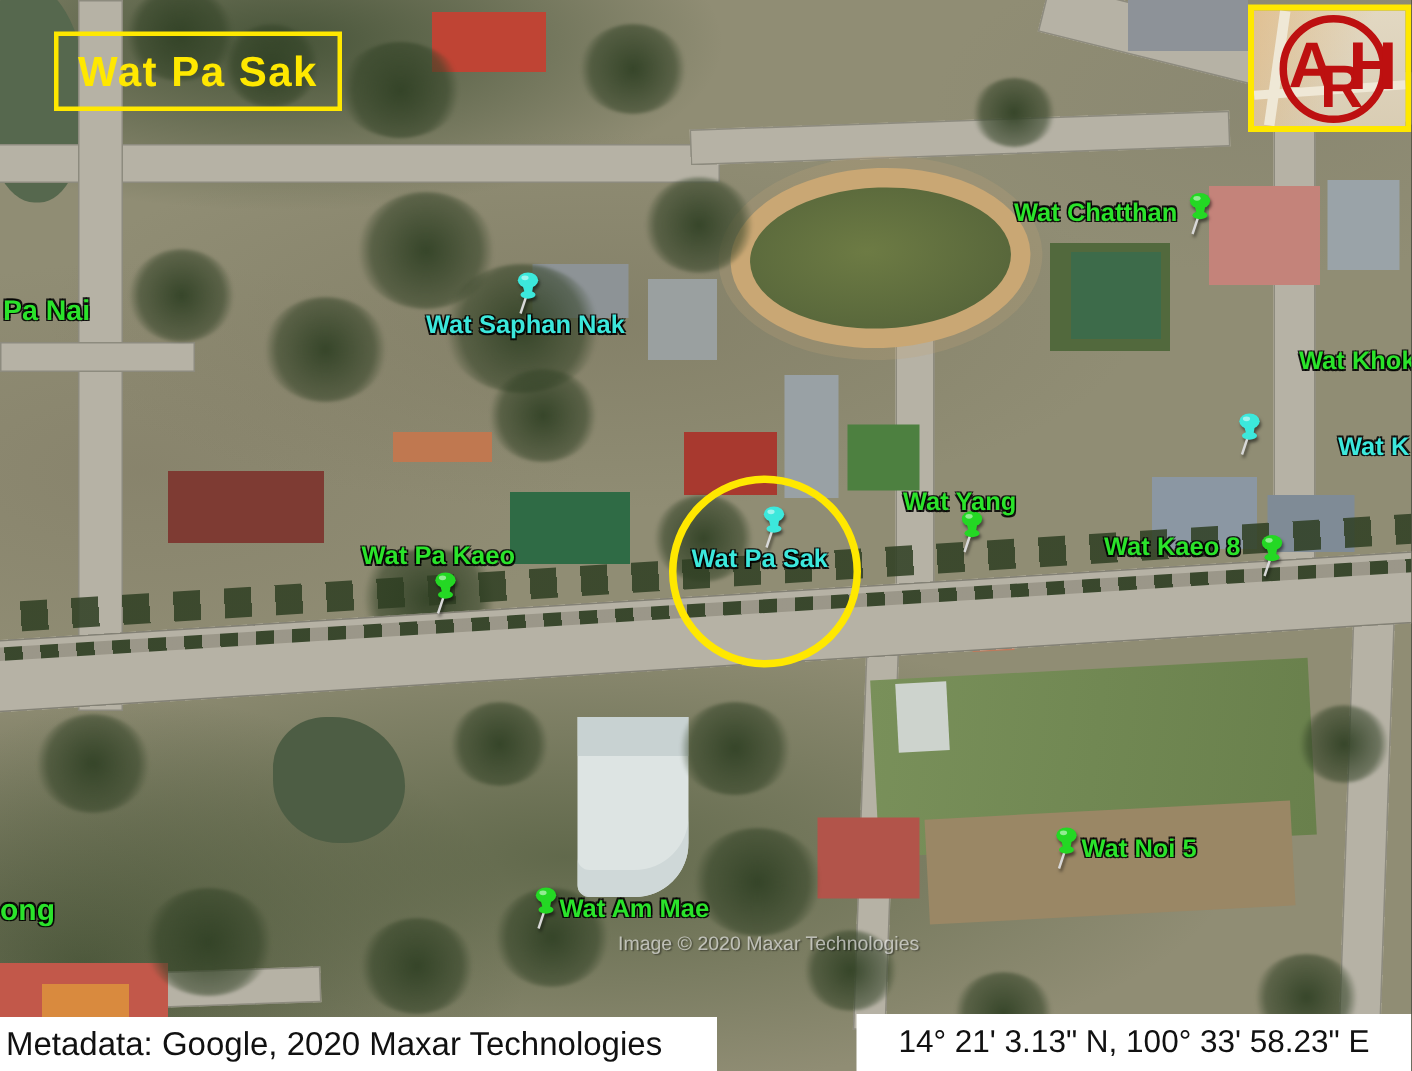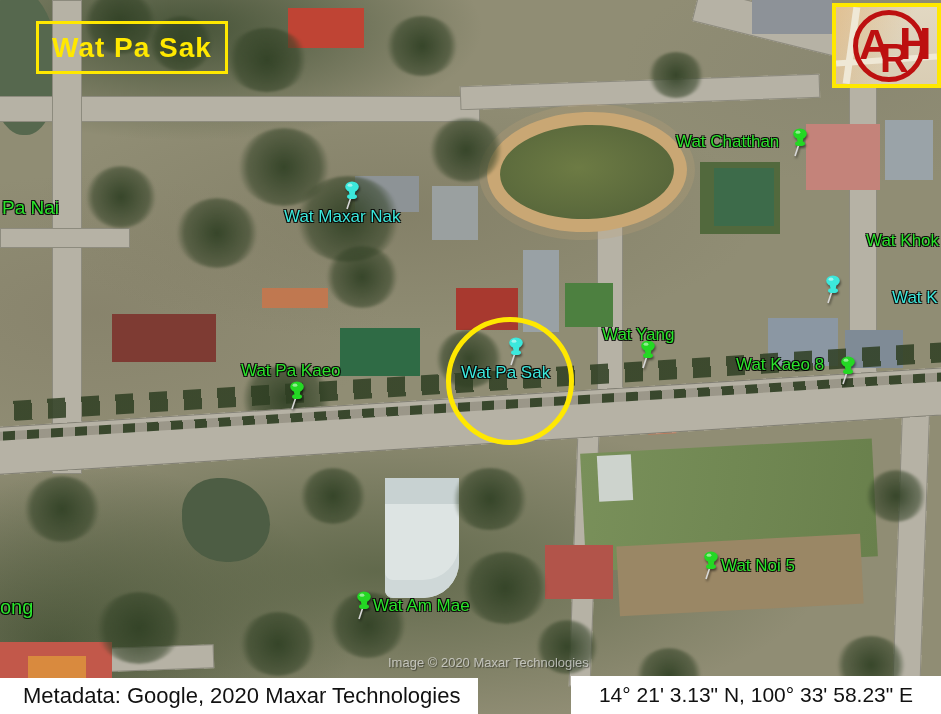--- a/index.html
+++ b/index.html
@@ -28,21 +28,21 @@
       background:radial-gradient(ellipse at 45% 45%, #6d7b44, #56653a 80%);}
   .road-main{position:absolute;left:-20px;top:428px;width:1010px;height:48px;
       transform:rotate(-3.6deg);transform-origin:0 50%;background:#b6b2a5;
       box-shadow:inset 0 1px 0 rgba(80,80,70,.5), inset 0 -1px 0 rgba(80,80,70,.5);}
   .road-main .median{position:absolute;left:0;top:5px;width:100%;height:9px;
       background:repeating-linear-gradient(90deg, rgba(44,60,32,.9) 0 12px, rgba(152,148,134,.9) 12px 24px);}
   .treeline{position:absolute;left:-20px;top:403px;width:1010px;height:20px;
       transform:rotate(-3.6deg);transform-origin:0 50%;border-radius:10px;
       background:repeating-linear-gradient(90deg, rgba(46,62,34,.85) 0 18px, transparent 18px 34px);}
   
-  .lbl{position:absolute;font-weight:400;font-size:17px;white-space:nowrap;z-index:6;
+  .lbl{position:absolute;font-weight:700;font-size:17px;white-space:nowrap;z-index:6;
        text-shadow:1px 1px 0 rgba(0,0,0,.85),-1px 1px 0 rgba(0,0,0,.85),
                    1px -1px 0 rgba(0,0,0,.85),-1px -1px 0 rgba(0,0,0,.85);}
   .lbl.cyan{color:#3CE8DC;}
   .lbl.green{color:#2BE32B;}
   .pin{position:absolute;z-index:6;filter:drop-shadow(1px 2px 1px rgba(0,0,0,.5));}
   .pin.cyan{color:#3CE8DC;}
   .pin.green{color:#24D824;}
   .highlight-circle{position:absolute;left:446px;top:317px;width:118px;height:118px;
       border:5px solid #FFE800;border-radius:50%;z-index:5;}
   .title-box{position:absolute;left:36px;top:21px;width:186px;height:47px;z-index:8;
@@ -52,24 +52,24 @@
       border:4px solid #FFE800;background:
         linear-gradient(115deg, rgba(222,150,60,.35), rgba(222,150,60,0) 60%),
         linear-gradient(0deg, #d9cdb4, #e2d8c2);overflow:hidden;}
   .logo .st1{position:absolute;left:12px;top:0;width:7px;height:77px;background:#efe8d6;transform:rotate(8deg);}
   .logo .st2{position:absolute;left:0;top:50px;width:101px;height:6px;background:#efe8d6;transform:rotate(-4deg);}
   .logo .circ{position:absolute;left:17px;top:3px;width:62px;height:62px;border:5px solid #BD1010;border-radius:50%;}
   .logo b{position:absolute;color:#BD1010;font-weight:700;line-height:1;}
   .logo .la{left:23px;top:16px;font-size:43px;}
   .logo .lr{left:44px;top:31px;font-size:40px;}
   .logo .lh{left:63px;top:14px;font-size:45px;}
-  .watermark{position:absolute;left:388px;top:621px;z-index:6;font-size:13px;
-      color:rgba(238,238,238,.65);text-shadow:1px 1px 1px rgba(0,0,0,.45);white-space:nowrap;margin-top:34px;}
+  .watermark{position:absolute;left:412px;top:621px;z-index:6;font-size:13px;
+      color:rgba(238,238,238,.65);text-shadow:1px 1px 1px rgba(0,0,0,.45);white-space:nowrap;}
   .bar{position:absolute;background:#fff;z-index:9;display:flex;align-items:center;color:#111;}
-  .bar-left{left:0;bottom:0;width:478px;height:36px;font-size:22px;padding-left:23px;box-sizing:border-box;}
+  .bar-left{left:0;bottom:0;width:478px;height:36px;font-size:22px;padding-left:4px;box-sizing:border-box;}
   .bar-right{left:571px;bottom:0;width:370px;height:38px;font-size:21px;justify-content:center;}
 </style>
 </head>
 <body>
 
 <div class="stage">
   <div class="map">
 
     <i class="p" style="left:-12px;top:-10px;width:70px;height:145px;background:#56684e;"></i>
     <i class="p" style="left:182px;top:478px;width:88px;height:84px;background:#4d5d44;"></i>
@@ -207,21 +207,21 @@
     </svg>
   <svg class="pin green" style="left:353px;top:591px;" width="22" height="30" viewBox="0 0 22 30">
       <line x1="10" y1="16" x2="6" y2="28" stroke="#d8d8d8" stroke-width="1.6"></line>
       <ellipse cx="11" cy="15.5" rx="5" ry="2.6" fill="currentColor"></ellipse>
       <path d="M7.5,9.5 L9,15 L13.5,15 L14.5,9.5 Z" fill="currentColor"></path>
       <ellipse cx="11" cy="5.8" rx="6.8" ry="5.2" fill="currentColor"></ellipse>
       <ellipse cx="9" cy="4.2" rx="2.4" ry="1.6" fill="rgba(255,255,255,.5)"></ellipse>
     </svg>
 
   <span class="lbl green" style="left:2px;top:197px;font-size:19px;">Pa Nai</span>
-  <span class="lbl cyan" style="left:284px;top:207px;">Wat Maxar Nak</span>
+  <span class="lbl cyan" style="left:284px;top:207px;">Wat Saphan Nak</span>
   <span class="lbl green" style="left:676px;top:132px;">Wat Chatthan</span>
   <span class="lbl green" style="left:866px;top:231px;">Wat Khok</span>
   <span class="lbl cyan" style="left:892px;top:288px;">Wat K</span>
   <span class="lbl green" style="left:602px;top:325px;">Wat Yang</span>
   <span class="lbl green" style="left:736px;top:355px;">Wat Kaeo 8</span>
   <span class="lbl green" style="left:241px;top:361px;">Wat Pa Kaeo</span>
   <span class="lbl cyan" style="left:461px;top:363px;">Wat Pa Sak</span>
   <span class="lbl green" style="left:721px;top:556px;">Wat Noi 5</span>
   <span class="lbl green" style="left:373px;top:596px;">Wat Am Mae</span>
   <span class="lbl green" style="left:0;top:596px;font-size:20px;">ong</span>

